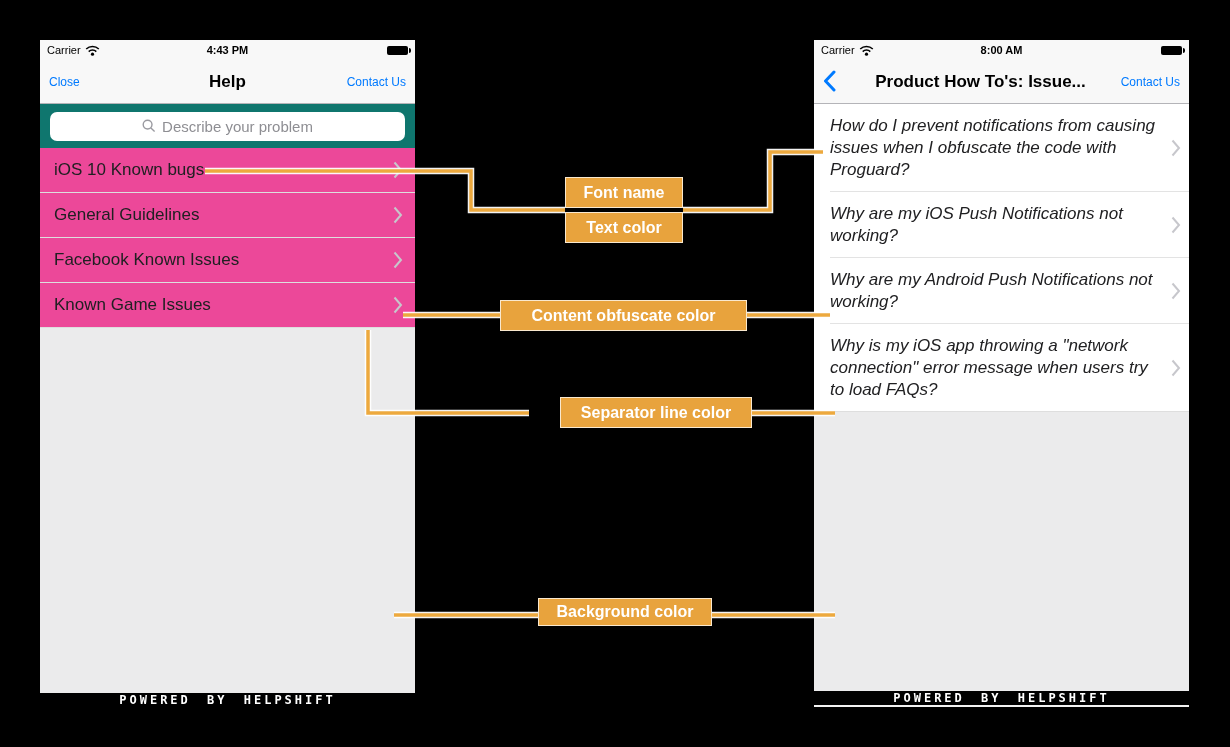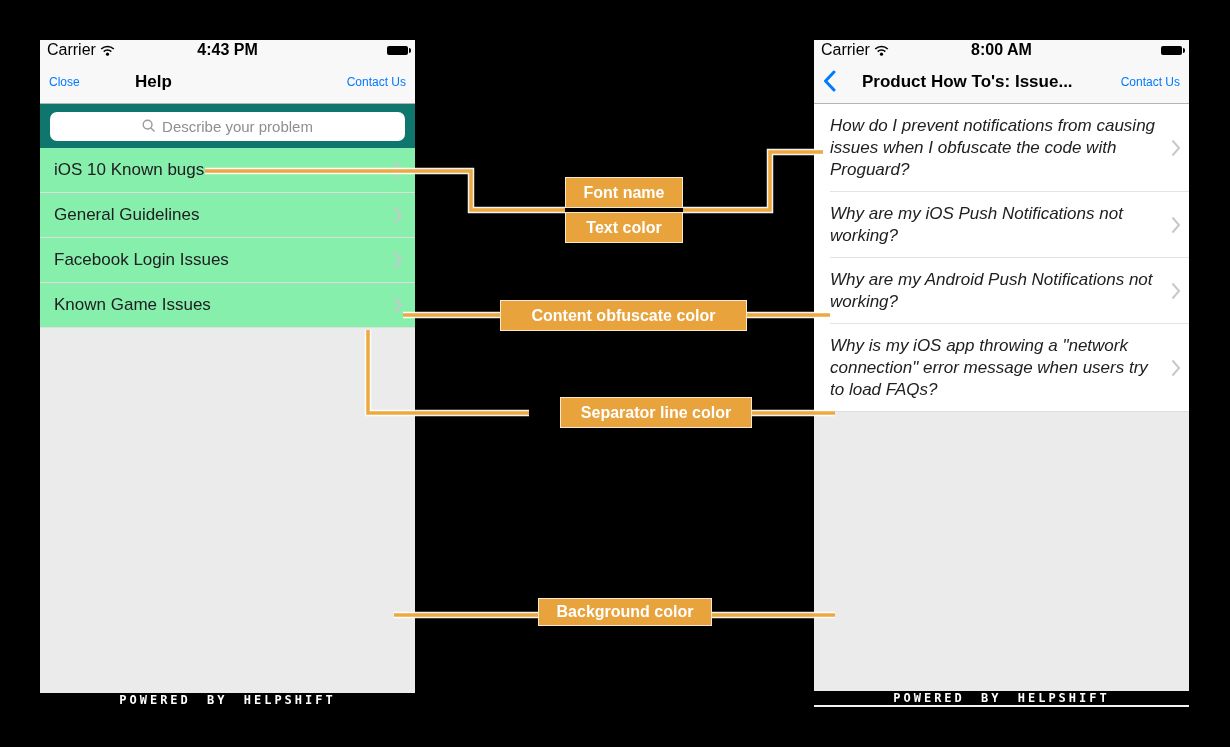--- a/index.html
+++ b/index.html
@@ -6,44 +6,44 @@
   body{width:1230px;height:747px;position:relative;overflow:hidden;
        font-family:"Liberation Sans",sans-serif;-webkit-font-smoothing:antialiased;}
 
   
   .phone{position:absolute;top:40px;width:375px;height:667px;background:#EBEBEC;
          outline:2px solid #000;overflow:hidden;}
   .phone-left{left:40px;}
   .phone-right{left:814px;}
 
   .status-bar{position:relative;height:20px;background:#F8F8F8;display:flex;
-              align-items:center;padding:0 7px;font-size:16px;color:#000;}
+              align-items:center;padding:0 7px;font-size:11px;color:#000;}
   .sb-left{display:flex;align-items:center;gap:4px;z-index:1;}
   .sb-time{position:absolute;left:0;right:0;text-align:center;font-weight:bold;}
   .battery{width:21px;height:9px;background:#000;border-radius:2px;position:relative;
            margin-left:auto;z-index:1;}
   .battery::after{content:"";position:absolute;right:-3px;top:2px;width:2px;height:5px;
                   background:#000;border-radius:0 2px 2px 0;}
 
   .nav-bar{position:relative;height:43px;background:#F8F8F8;border-bottom:1px solid #B4B4B8;
            display:flex;align-items:center;}
   .nav-btn{position:absolute;font-size:12px;color:#007AFF;white-space:nowrap;cursor:pointer;}
   .nav-btn.lft{left:9px;}
   .nav-btn.rgt{right:9px;}
-  .nav-title{position:absolute;left:95px;right:95px;text-align:left;font-size:17px;
+  .nav-title{position:absolute;left:95px;right:95px;text-align:center;font-size:17px;
              font-weight:bold;color:#000;white-space:nowrap;}
   .nav-title.truncated{left:48px;right:90px;overflow:hidden;}
   .back-chevron{position:absolute;left:9px;top:10px;cursor:pointer;}
 
   .search-band{height:44px;background:#0f766e;display:flex;align-items:center;justify-content:center;}
   .search-field{width:355px;height:29px;background:#fff;border-radius:7px;display:flex;
                 align-items:center;justify-content:center;gap:6px;font-size:15px;color:#8E8E93;}
 
   .list{background:#fff;}
-  .phone-left .row{height:45px;box-sizing:border-box;background:#86efac;border-bottom:1px solid #DEDEDE;
+  .phone-left .row{height:45px;box-sizing:border-box;background:#ec4899;border-bottom:1px solid #DEDEDE;
                    display:flex;align-items:center;padding:0 12px 0 14px;font-size:17px;color:#202022;}
   .phone-left .row .row-label{flex:1;}
 
   .phone-right .row{position:relative;box-sizing:border-box;background:#fff;display:flex;
                     align-items:center;padding:11px 8px 11px 16px;font-size:17px;
                     line-height:22px;color:#202022;}
   .phone-right .row::after{content:"";position:absolute;left:16px;right:0;bottom:0;height:1px;background:#E3E3E3;}
   .phone-right .row:last-child::after{left:0;background:#DEDEDE;}
   .phone-right .row .row-label{flex:1;padding-right:6px;font-style:italic;}
   .chev{flex-shrink:0;}
@@ -110,21 +110,21 @@
         <polyline points="1.5,1.5 8,9 1.5,16.5" fill="none" stroke="#C7C7CC" stroke-width="2"></polyline>
       </svg>
     </div>
     <div class="row">
       <span class="row-label">General Guidelines</span>
       <svg class="chev" width="10" height="18" viewBox="0 0 10 18">
         <polyline points="1.5,1.5 8,9 1.5,16.5" fill="none" stroke="#C7C7CC" stroke-width="2"></polyline>
       </svg>
     </div>
     <div class="row">
-      <span class="row-label">Facebook Login Issues</span>
+      <span class="row-label">Facebook Known Issues</span>
       <svg class="chev" width="10" height="18" viewBox="0 0 10 18">
         <polyline points="1.5,1.5 8,9 1.5,16.5" fill="none" stroke="#C7C7CC" stroke-width="2"></polyline>
       </svg>
     </div>
     <div class="row">
       <span class="row-label">Known Game Issues</span>
       <svg class="chev" width="10" height="18" viewBox="0 0 10 18">
         <polyline points="1.5,1.5 8,9 1.5,16.5" fill="none" stroke="#C7C7CC" stroke-width="2"></polyline>
       </svg>
     </div>

